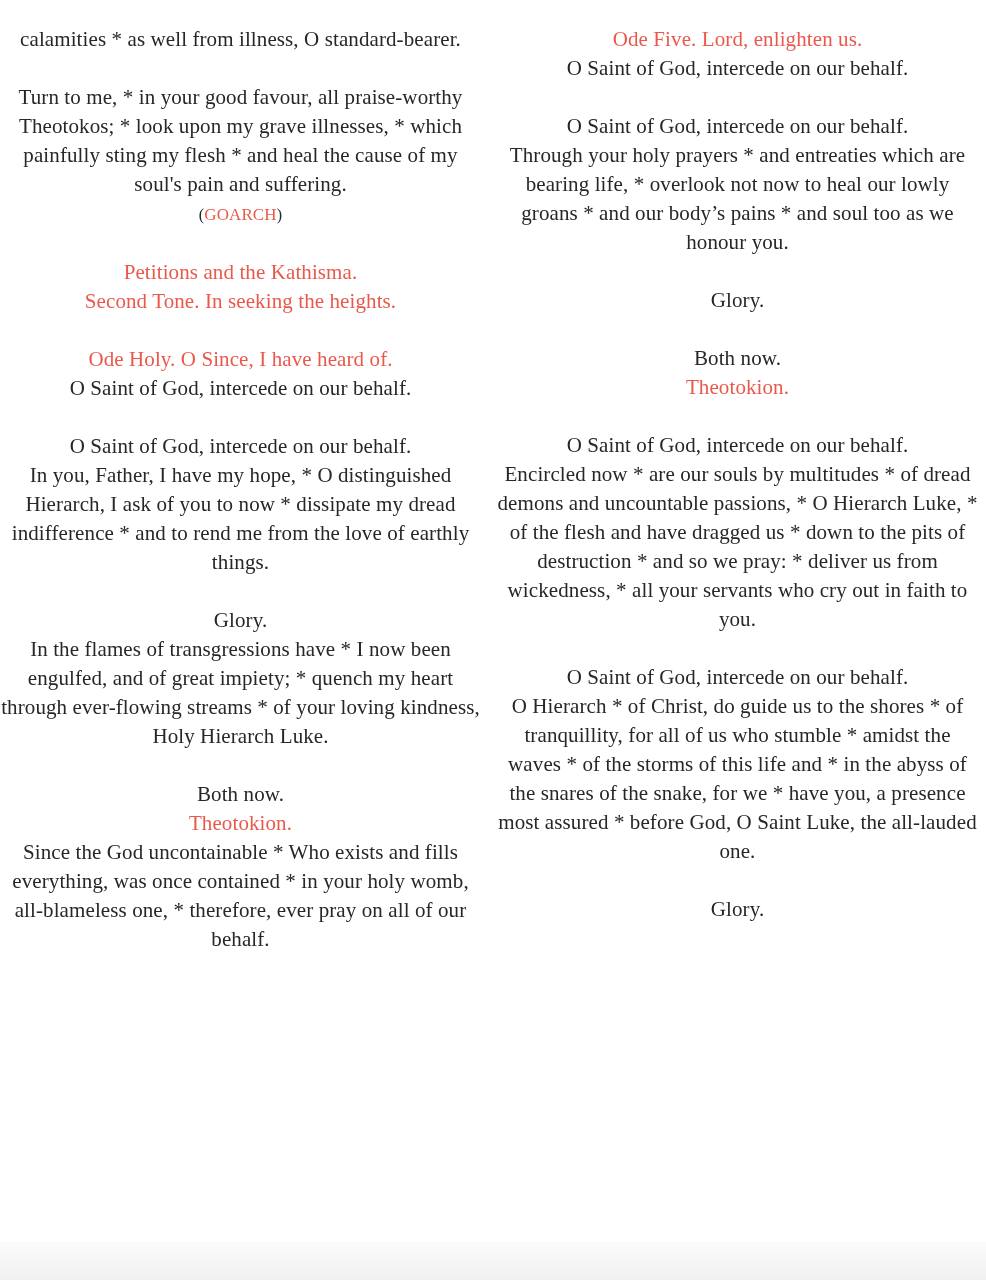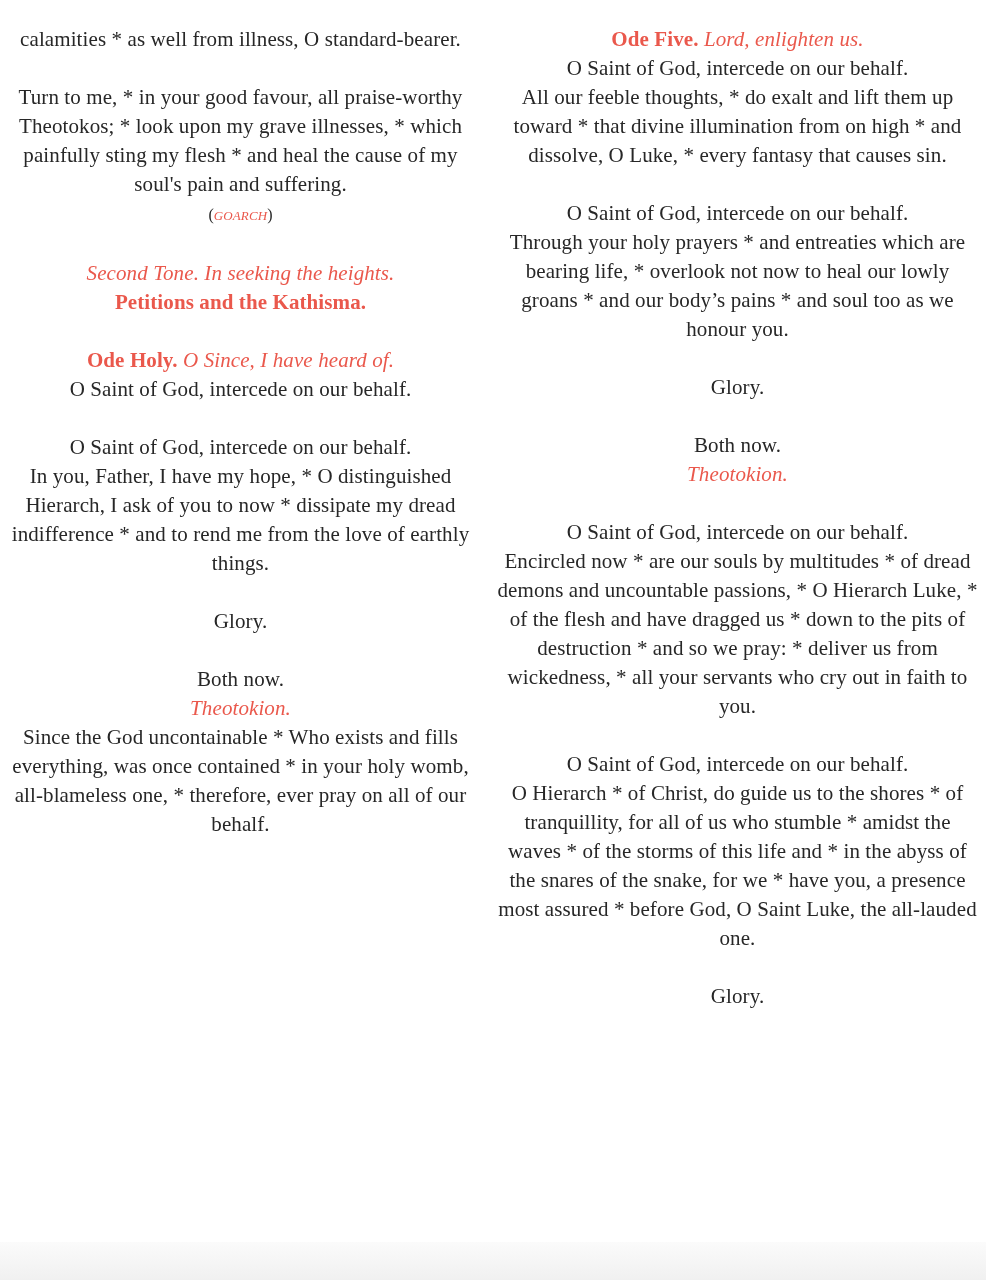--- a/index.html
+++ b/index.html
@@ -18,24 +18,24 @@
   .column {
     flex:1 1 0; min-width:0;
     text-align:center;
     font-size:21px; line-height:29px;
     color:var(--ink);
     letter-spacing:0.1px;
   }
   .block { margin:0 0 29px 0; }
   .line { }
   .seg-plain { color:var(--ink); }
-  .seg-red { color:var(--red);font-weight:bold; }
-  .seg-red-italic { color:var(--red); font-style:italic; }
+  .seg-red { color:var(--red); }
+  .seg-red-italic { color:var(--red); }
   .seg-small { font-size:16px; color:var(--ink); }
-  .seg-small-red { font-size:13px; color:var(--red);font-style:italic; }
+  .seg-small-red { font-size:17px; color:var(--red); }
   .page-bottom-band {
     position:absolute; left:0; top:1242px; width:986px; height:38px;
     background:linear-gradient(to bottom, #fbfbfb, #f0f0f0);
     z-index:0;
   }
 </style>
 </head>
 <body>
 
 <div class="page-bottom-band"></div>
@@ -43,45 +43,45 @@
 <div class="page">
   <div class="column">
       <div class="block">
         <div class="line"><span class="seg-plain">calamities * as well from illness, O standard-bearer.</span></div>
       </div>
       <div class="block">
         <div class="line"><span class="seg-plain">Turn to me, * in your good favour, all praise-worthy Theotokos; * look upon my grave illnesses, * which painfully sting my flesh * and heal the cause of my soul's pain and suffering.</span></div>
         <div class="line"><span class="seg-small">(</span><span class="seg-small-red">GOARCH</span><span class="seg-small">)</span></div>
       </div>
       <div class="block">
+        <div class="line"><span class="seg-red">Petitions and the Kathisma.</span></div>
         <div class="line"><span class="seg-red-italic">Second Tone. In seeking the heights.</span></div>
-        <div class="line"><span class="seg-red">Petitions and the Kathisma.</span></div>
       </div>
       <div class="block">
         <div class="line"><span class="seg-red">Ode Holy. </span><span class="seg-red-italic">O Since, I have heard of.</span></div>
         <div class="line"><span class="seg-plain">O Saint of God, intercede on our behalf.</span></div>
       </div>
       <div class="block">
         <div class="line"><span class="seg-plain">O Saint of God, intercede on our behalf.</span></div>
         <div class="line"><span class="seg-plain">In you, Father, I have my hope, * O distinguished Hierarch, I ask of you to now * dissipate my dread indifference * and to rend me from the love of earthly things.</span></div>
       </div>
       <div class="block">
         <div class="line"><span class="seg-plain">Glory.</span></div>
+        <div class="line"><span class="seg-plain">In the flames of transgressions have * I now been engulfed, and of great impiety; * quench my heart through ever-flowing streams * of your loving kindness, Holy Hierarch Luke.</span></div>
       </div>
       <div class="block">
         <div class="line"><span class="seg-plain">Both now.</span></div>
         <div class="line"><span class="seg-red-italic">Theotokion.</span></div>
         <div class="line"><span class="seg-plain">Since the God uncontainable * Who exists and fills everything, was once contained * in your holy womb, all-blameless one, * therefore, ever pray on all of our behalf.</span></div>
       </div>
     </div>
   <div class="column">
       <div class="block">
         <div class="line"><span class="seg-red">Ode Five. </span><span class="seg-red-italic">Lord, enlighten us.</span></div>
         <div class="line"><span class="seg-plain">O Saint of God, intercede on our behalf.</span></div>
-        <div class="line"><span class="seg-plain">All our feeble thoughts, * do exalt and lift them up toward * that divine illumination from on high * and dissolve, O Luke, * every fantasy that causes sin.</span></div>
       </div>
       <div class="block">
         <div class="line"><span class="seg-plain">O Saint of God, intercede on our behalf.</span></div>
         <div class="line"><span class="seg-plain">Through your holy prayers * and entreaties which are bearing life, * overlook not now to heal our lowly groans * and our body’s pains * and soul too as we honour you.</span></div>
       </div>
       <div class="block">
         <div class="line"><span class="seg-plain">Glory.</span></div>
       </div>
       <div class="block">
         <div class="line"><span class="seg-plain">Both now.</span></div>

